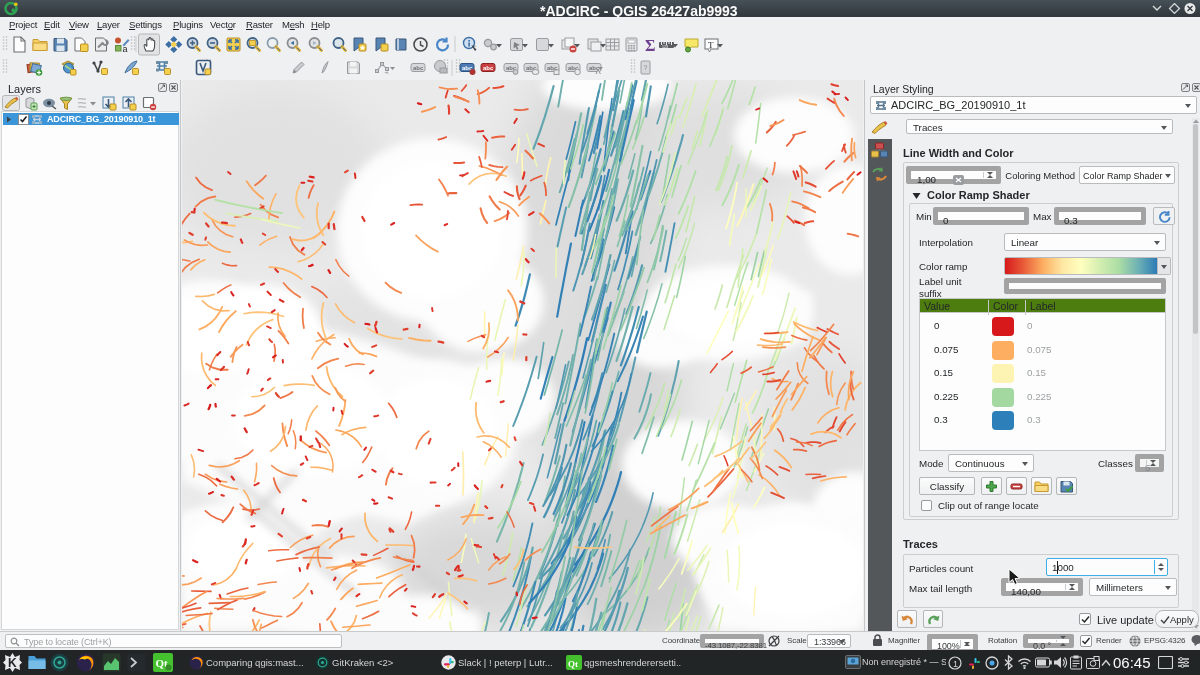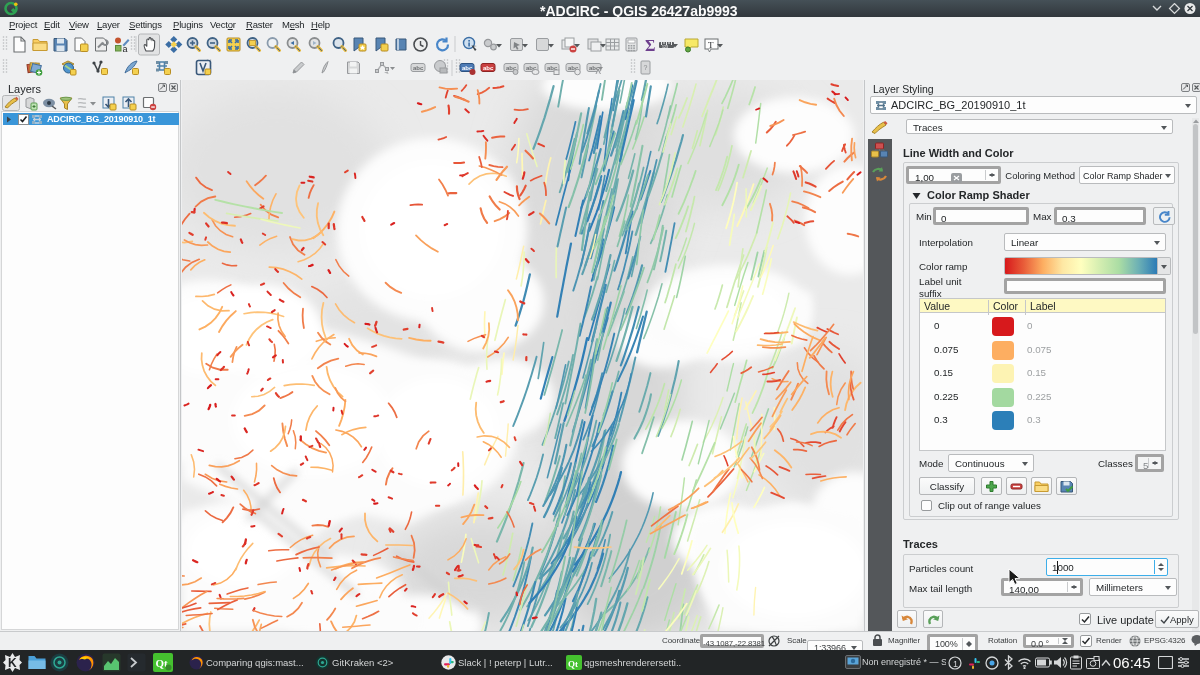--- a/index.html
+++ b/index.html
@@ -22,21 +22,21 @@
 #lrow { position:absolute; left:1px; top:1px; width:176px; height:12px; background:#3a96d9; }
 #lrow .nm { position:absolute; left:44px; top:1px; font-size:9px; font-weight:bold; color:#fff; letter-spacing:-0.15px; }
 
 #canvas { left:182px; top:80px; width:681px; height:551px; background:#ebebeb; overflow:hidden; }
 
 #spanel { left:864px; top:80px; width:344px; height:551px; background:#eff0f1; border-left:1px solid #c4c6c8; font-size:9.8px; color:#242729; }
 #spanel .ptitle { position:absolute; left:8px; top:3px; font-size:10.5px; }
 .combo { position:absolute; background:#fdfdfd; border:1px solid #b9bbbd; border-radius:2px; }
 .combo .tx { position:absolute; left:6px; top:2px; white-space:nowrap; }
 .combo .ar { position:absolute; right:5px; top:45%; width:0; height:0; border-left:3.5px solid transparent; border-right:3.5px solid transparent; border-top:4px solid #53575a; }
-.field { position:absolute; background:#fdfdfd; border:3px solid #a3a3a3; border-radius:2px; }
+.field { position:absolute; background:#fdfdfd; border:5px solid #a3a3a3; border-radius:2px; }
 .lbl { position:absolute; white-space:nowrap; }
 .bold { font-weight:bold; }
 .gbox { position:absolute; border:1px solid #cbcdcf; border-radius:2px; }
 
 .spin { position:absolute; right:1px; top:1px; width:12px; bottom:1px; border-left:1px solid #c9cbcd; }
 .spin:before { content:""; position:absolute; left:3px; top:3px; width:0; height:0; border-left:3px solid transparent; border-right:3px solid transparent; border-bottom:3.5px solid #53575a; }
 .spin:after { content:""; position:absolute; left:3px; bottom:3px; width:0; height:0; border-left:3px solid transparent; border-right:3px solid transparent; border-top:3.5px solid #53575a; }
 
 #statusbar { left:0; top:631px; width:1200px; height:19px; background:#eff0f1; border-top:1px solid #c8cacc; font-size:8px; letter-spacing:-0.1px; color:#3a3d3f; }
 #locate { position:absolute; left:5px; top:2px; width:337px; height:14px; background:#fdfdfd; border:1px solid #bdbfc1; border-radius:2px; color:#9b9ea0; }
@@ -1614,21 +1614,21 @@
       <span class="ar"></span>
     </div>
     <div class="lbl" style="left:54px;top:181px">Color ramp</div>
     <div class="abs" style="left:139px;top:177px;width:154px;height:18px;border:1px solid #b9bbbd;border-radius:2px 0 0 2px;background:linear-gradient(90deg,#d7191c,#e85b38 12%,#fdae61 25%,#fee8a4 38%,#ffffbf 50%,#d5eeb1 62%,#abdda4 75%,#6cb0b5 88%,#2c7bb6)"></div>
     <div class="abs" style="left:293px;top:177px;width:13px;height:18px;background:#e4e5e6;border:1px solid #b9bbbd;border-left:none;border-radius:0 2px 2px 0">
       <span class="ar" style="position:absolute;right:3px;top:45%;width:0;height:0;border-left:3.5px solid transparent;border-right:3.5px solid transparent;border-top:4px solid #53575a"></span>
     </div>
     <div class="lbl" style="left:54px;top:196px;line-height:12px">Label unit<br>suffix</div>
     <div class="field" style="left:139px;top:198px;width:162px;height:16px"></div>
     <div class="abs" style="left:54px;top:218px;width:247px;height:153px;background:#fdfdfd;border:1px solid #c5c7c9"></div>
-    <div class="abs" style="left:54px;top:218px;width:247px;height:15px;background:#fef9c3;border:1px solid #c5c7c9;font-size:10.5px">
+    <div class="abs" style="left:54px;top:218px;width:247px;height:15px;background:#4d7c0f;border:1px solid #c5c7c9;font-size:10.5px">
       <span style="position:absolute;left:4px;top:1px">Value</span>
       <span style="position:absolute;left:68px;top:1px;border-left:1px solid #c5c7c9;padding-left:4px;height:15px">Color</span>
       <span style="position:absolute;left:105px;top:1px;border-left:1px solid #c5c7c9;padding-left:4px;height:15px">Label</span>
     </div>
     <div class="lbl" style="left:69px;top:240px">0</div>
     <div class="abs" style="left:127px;top:237px;width:22px;height:19px;background:#d7191c;border-radius:4px"></div>
     <div class="lbl" style="left:162px;top:240px;color:#9da0a2">0</div>
     <div class="lbl" style="left:69px;top:263.5px">0.075</div>
     <div class="abs" style="left:127px;top:260.5px;width:22px;height:19px;background:#fdae61;border-radius:4px"></div>
     <div class="lbl" style="left:162px;top:263.5px;color:#9da0a2">0.075</div>
@@ -1670,21 +1670,21 @@
       </svg>
     </div>
     <div class="abs" style="left:191px;top:397px;width:21px;height:18px;background:linear-gradient(#fbfbfb,#eef0f1);border:1px solid #b4b6b8;border-radius:2px">
       <svg class="abs" style="left:3px;top:2px" width="14" height="13" viewBox="0 0 14 13">
         <path d="M1 1.5 H10.5 L12.5 3.5 V12 H1 Z" fill="#5884b3" stroke="#39587a"></path>
         <rect x="3.5" y="1.5" width="6" height="4" fill="#dce6ef"></rect>
         <path d="M6 9 L8 11 L12.5 6.5" stroke="#3f9e3f" stroke-width="1.8" fill="none"></path>
       </svg>
     </div>
     <div class="abs" style="left:56px;top:420px;width:11px;height:11px;background:#fdfdfd;border:1px solid #989b9d;border-radius:2px"></div>
-    <div class="lbl" style="left:73px;top:420px">Clip out of range values</div>
+    <div class="lbl" style="left:73px;top:420px">Clip out of range locate</div>
     <div class="lbl bold" style="left:38px;top:458px;font-size:11px">Traces</div>
     <div class="gbox" style="left:38px;top:474px;width:276px;height:54px"></div>
     <div class="lbl" style="left:44px;top:483px">Particles count</div>
     <div class="field" style="left:181px;top:478px;width:122px;height:18px;border:1px solid #3daee9">
       <span style="position:absolute;left:5px;top:3px">1000</span>
       <span style="position:absolute;left:10px;top:2px;width:1px;height:13px;background:#1a1a1a"></span>
       <span class="spin" style="border-left:1px solid #3daee9"></span>
     </div>
     <div class="lbl" style="left:44px;top:503px">Max tail length</div>
     <div class="field" style="left:136px;top:498px;width:82px;height:18px">
@@ -1709,37 +1709,44 @@
         <path d="M12 6 C9 2.5 5 3.5 3.5 7 C3 9 4 11 4 11" fill="none" stroke="#5aa05a" stroke-width="2.4"></path>
         <path d="M13.5 2.5 L12.2 8 L7 6.2 Z" fill="#5aa05a"></path>
       </svg>
     </div>
     <div class="abs" style="left:214px;top:533px;width:12px;height:12px;background:#fdfdfd;border:1px solid #989b9d;border-radius:2px">
       <svg class="abs" style="left:1px;top:1px" width="9" height="9" viewBox="0 0 9 9">
         <path d="M1 4.5 L3.5 7 L8 1.5" stroke="#26292b" stroke-width="1.5" fill="none"></path>
       </svg>
     </div>
     <div class="lbl" style="left:232px;top:534px;font-size:11px">Live update</div>
-    <div class="abs" style="left:290px;top:530px;width:44px;height:18px;background:linear-gradient(#fbfbfb,#eef0f1);border:1px solid #b4b6b8;border-radius:2px;font-size:11px">
+    <div class="abs" style="left:290px;top:530px;width:44px;height:18px;background:linear-gradient(#fbfbfb,#eef0f1);border:1px solid #b4b6b8;border-radius:8px;font-size:11px">
       <svg class="abs" style="left:4px;top:4px" width="10" height="10" viewBox="0 0 10 10">
         <path d="M1 5 L4 8 L9 1.5" stroke="#3e4347" stroke-width="1.4" fill="none"></path>
       </svg>
       <span style="position:absolute;left:14px;top:3px;font-size:9.5px">Apply</span>
     </div>
   </div>
 
 <div class="abs" id="statusbar">
+  <div id="locate">
+      <svg class="abs" style="left:4px;top:2px" width="10" height="10" viewBox="0 0 10 10">
+        <circle cx="4" cy="4" r="2.8" fill="none" stroke="#8e9193" stroke-width="1.2"></circle>
+        <path d="M6.2 6.2 L9 9" stroke="#8e9193" stroke-width="1.3"></path>
+      </svg>
+      <span style="position:absolute;left:18px;top:2px;font-size:9px">Type to locate (Ctrl+K)</span>
+    </div>
   <span class="lbl" style="left:662px;top:4px">Coordinate</span>
   <div class="field" style="left:700px;top:2px;width:64px;height:14px;font-size:7.8px;text-align:center;line-height:13px;letter-spacing:-0.1px">-43.1087,-22.8381</div>
   <svg class="abs" style="left:767px;top:2px" width="14" height="14" viewBox="0 0 14 14">
       <circle cx="7" cy="7" r="5" fill="none" stroke="#3c3f41" stroke-width="1.2"></circle>
       <path d="M2 12 L12 2 M5 2.5 C8 6 8 8 9.5 11.5" stroke="#3c3f41" stroke-width="1.2" fill="none"></path>
     </svg>
   <span class="lbl" style="left:787px;top:4px">Scale</span>
-  <div class="combo" style="left:807px;top:8px;width:56px;height:14px">
+  <div class="combo" style="left:807px;top:2px;width:44px;height:14px">
       <span class="tx" style="top:2px;font-size:9px">1:33966</span>
       <span class="ar"></span>
     </div>
   <svg class="abs" style="left:872px;top:2px" width="11" height="13" viewBox="0 0 11 13">
       <rect x="1" y="5" width="9" height="7" rx="1" fill="#4a4d50"></rect>
       <path d="M3 5 V3.5 a2.5 2.5 0 0 1 5 0 V5" fill="none" stroke="#4a4d50" stroke-width="1.5"></path>
     </svg>
   <span class="lbl" style="left:888px;top:4px">Magnifier</span>
   <div class="field" style="left:927px;top:2px;width:51px;height:20px">
       <span style="position:absolute;left:5px;top:2px;font-size:9px">100%</span>

